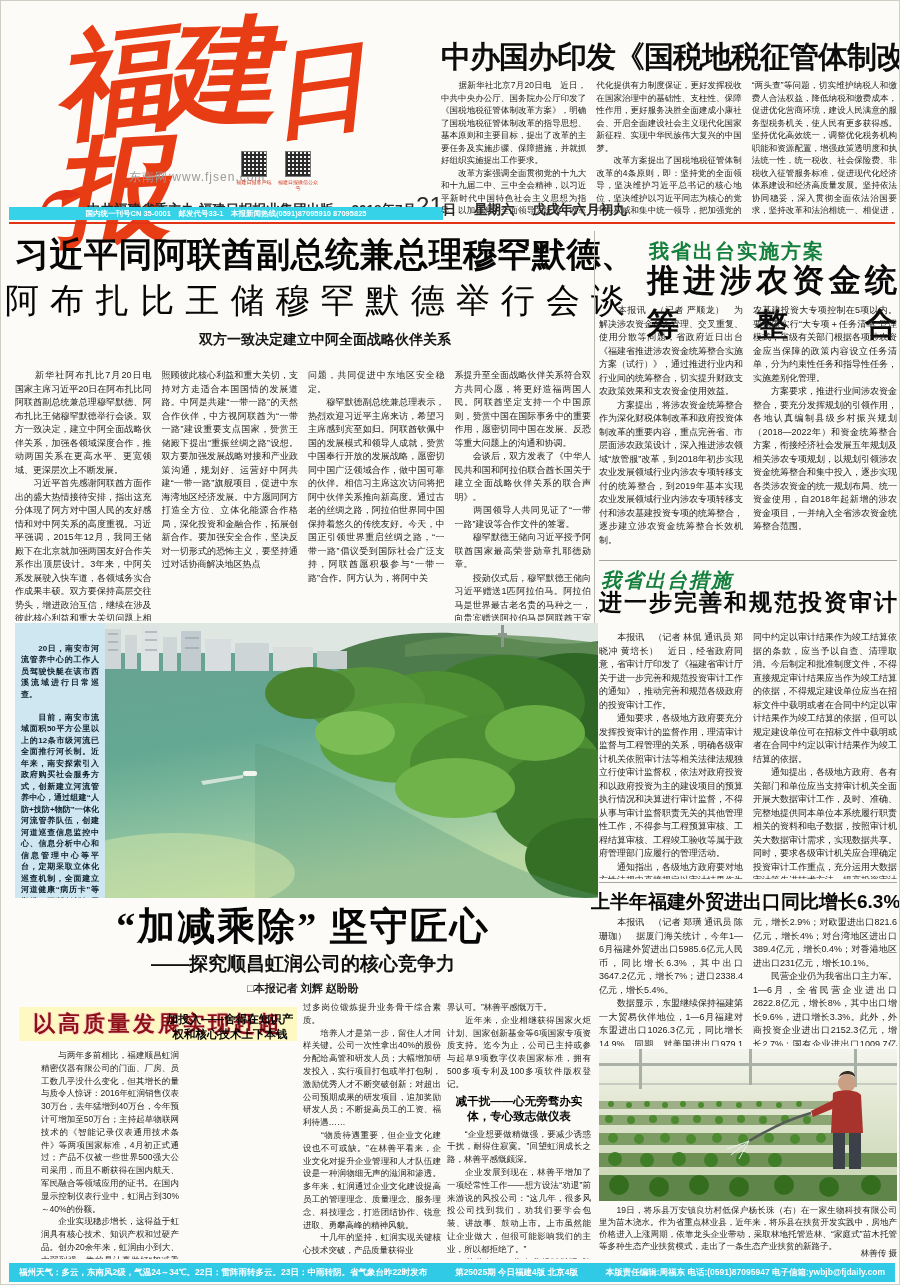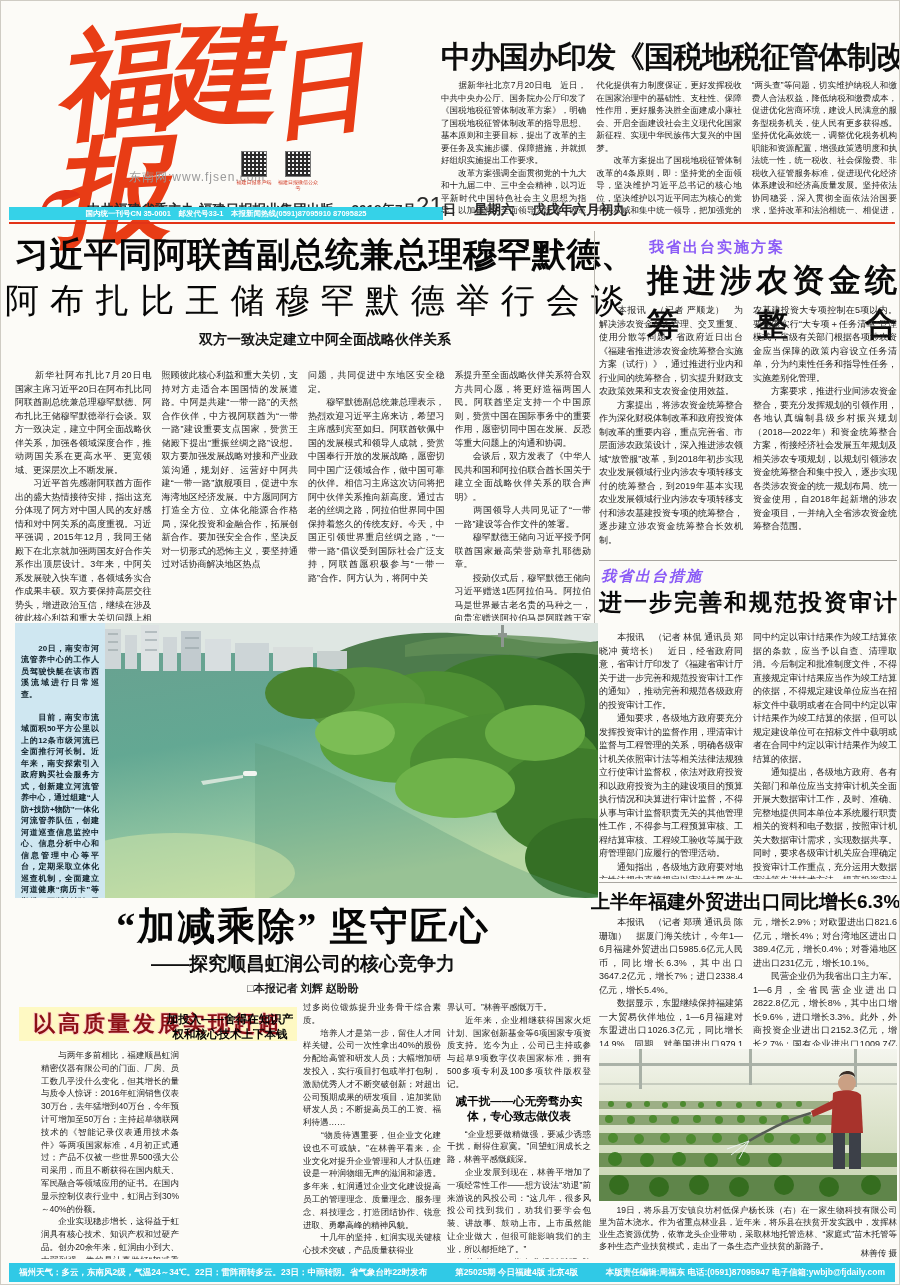--- a/index.html
+++ b/index.html
@@ -36,21 +36,21 @@
   .publine { left:86px; top:191px; width:540px; font-size:13.5px; font-weight:bold;
              color:#2a2a2a; white-space:nowrap; }
   .publine .day { font-size:24px; font-weight:normal; }
   .publine .sep { display:inline-block; width:14px; }
   .issue-bar { left:8px; top:206px; width:434px; height:13px; background:#35d2e8;
                color:#fff; font-size:7.5px; text-align:center; line-height:13px;
                font-weight:bold; }
   .red-rule { left:8px; top:221px; width:886px; height:2px; background:#e23317; }
 
   
-  .kicker { font-size:15px; font-weight:bold; color:#8b5cf6; letter-spacing:2px; }
+  .kicker { font-size:20px; font-weight:bold; color:#15803d; letter-spacing:2px; }
   .body-txt { font-size:9px; line-height:13.5px; text-align:justify;
               color:#232323; white-space:pre-line; overflow:hidden; }
   .cols { display:flex; gap:10px; }
   .cols > div { flex:1; }
 
   
   .top-head { left:440px; top:36px; width:456px; font-size:30px; font-weight:900;
               letter-spacing:-1px; white-space:nowrap; color:#0d0d0d; }
   .top-cols { left:440px; top:78px; width:456px; height:136px; }
   .top-cols .body-txt { font-size:8.5px; line-height:12.5px; height:136px; }
@@ -389,21 +389,21 @@
       <rect x="250" y="84" width="12" height="36" fill="#3c4048"></rect>
       <path d="M212,64 C190,70 170,80 150,92" stroke="#555c55" stroke-width="2.5" fill="none"></path>
       <g stroke="#eef4f6" stroke-width="1" opacity="0.9">
         <path d="M150,92 L128,100"></path>
           <path d="M150,92 L132,106"></path>
           <path d="M150,92 L140,110"></path>
       </g>
     </g>
   </svg>
 
-  <div class="abs caption2">　　19日，将乐县万安镇良坊村低保户杨长珠（右）在一家生物科技有限公司里为苗木浇水。作为省重点林业县，近年来，将乐县在扶贫开发实践中，发挥林业生态资源优势，依靠龙头企业带动，采取林地托管造林、“家庭式”苗木托管等多种生态产业扶贫模式，走出了一条生态产业扶贫的新路子。</div>
+  <div class="abs caption2">　　19日，将乐县万安镇良坊村低保户杨长珠（右）在一家生物科技有限公司里为苗木浇水。作为省重点林业县，近年来，将乐县在扶贫开发实践中，房地产价格进入上涨周期，依靠龙头企业带动，采取林地托管造林、“家庭式”苗木托管等多种生态产业扶贫模式，走出了一条生态产业扶贫的新路子。</div>
   <div class="abs caption2-credit">林善传 摄</div>
 
   <div class="abs footer">
     <span>福州天气：多云，东南风2级，气温24～34℃。22日：雷阵雨转多云。23日：中雨转阴。省气象台昨22时发布</span>
     <span>第25025期 今日福建4版 北京4版</span>
     <span>本版责任编辑:周福东 电话:(0591)87095947 电子信箱:ywbjb@fjdaily.com</span>
   </div>
 
 </div>
 

